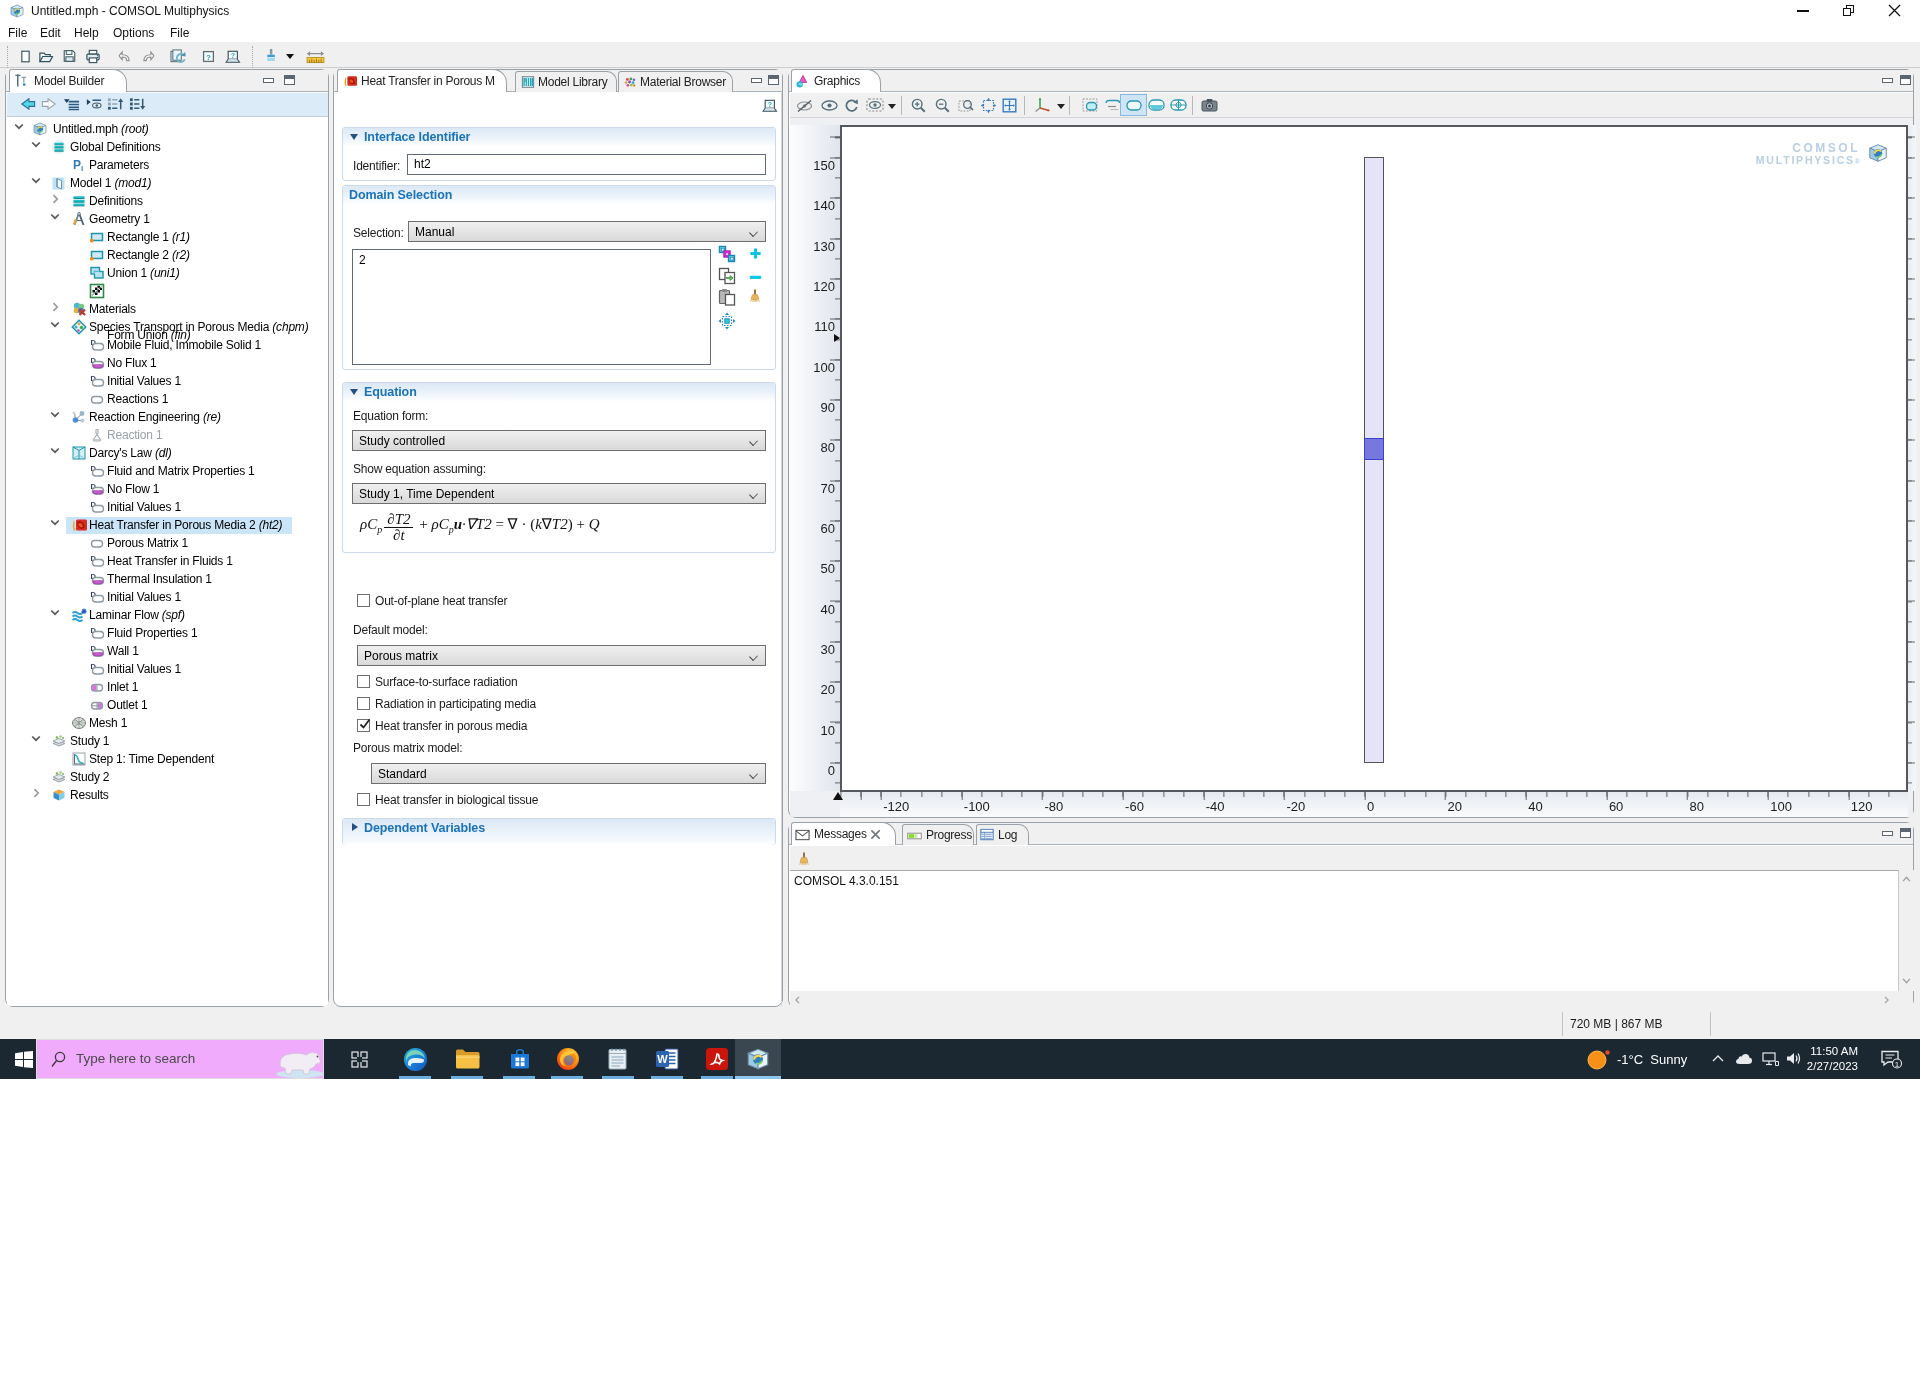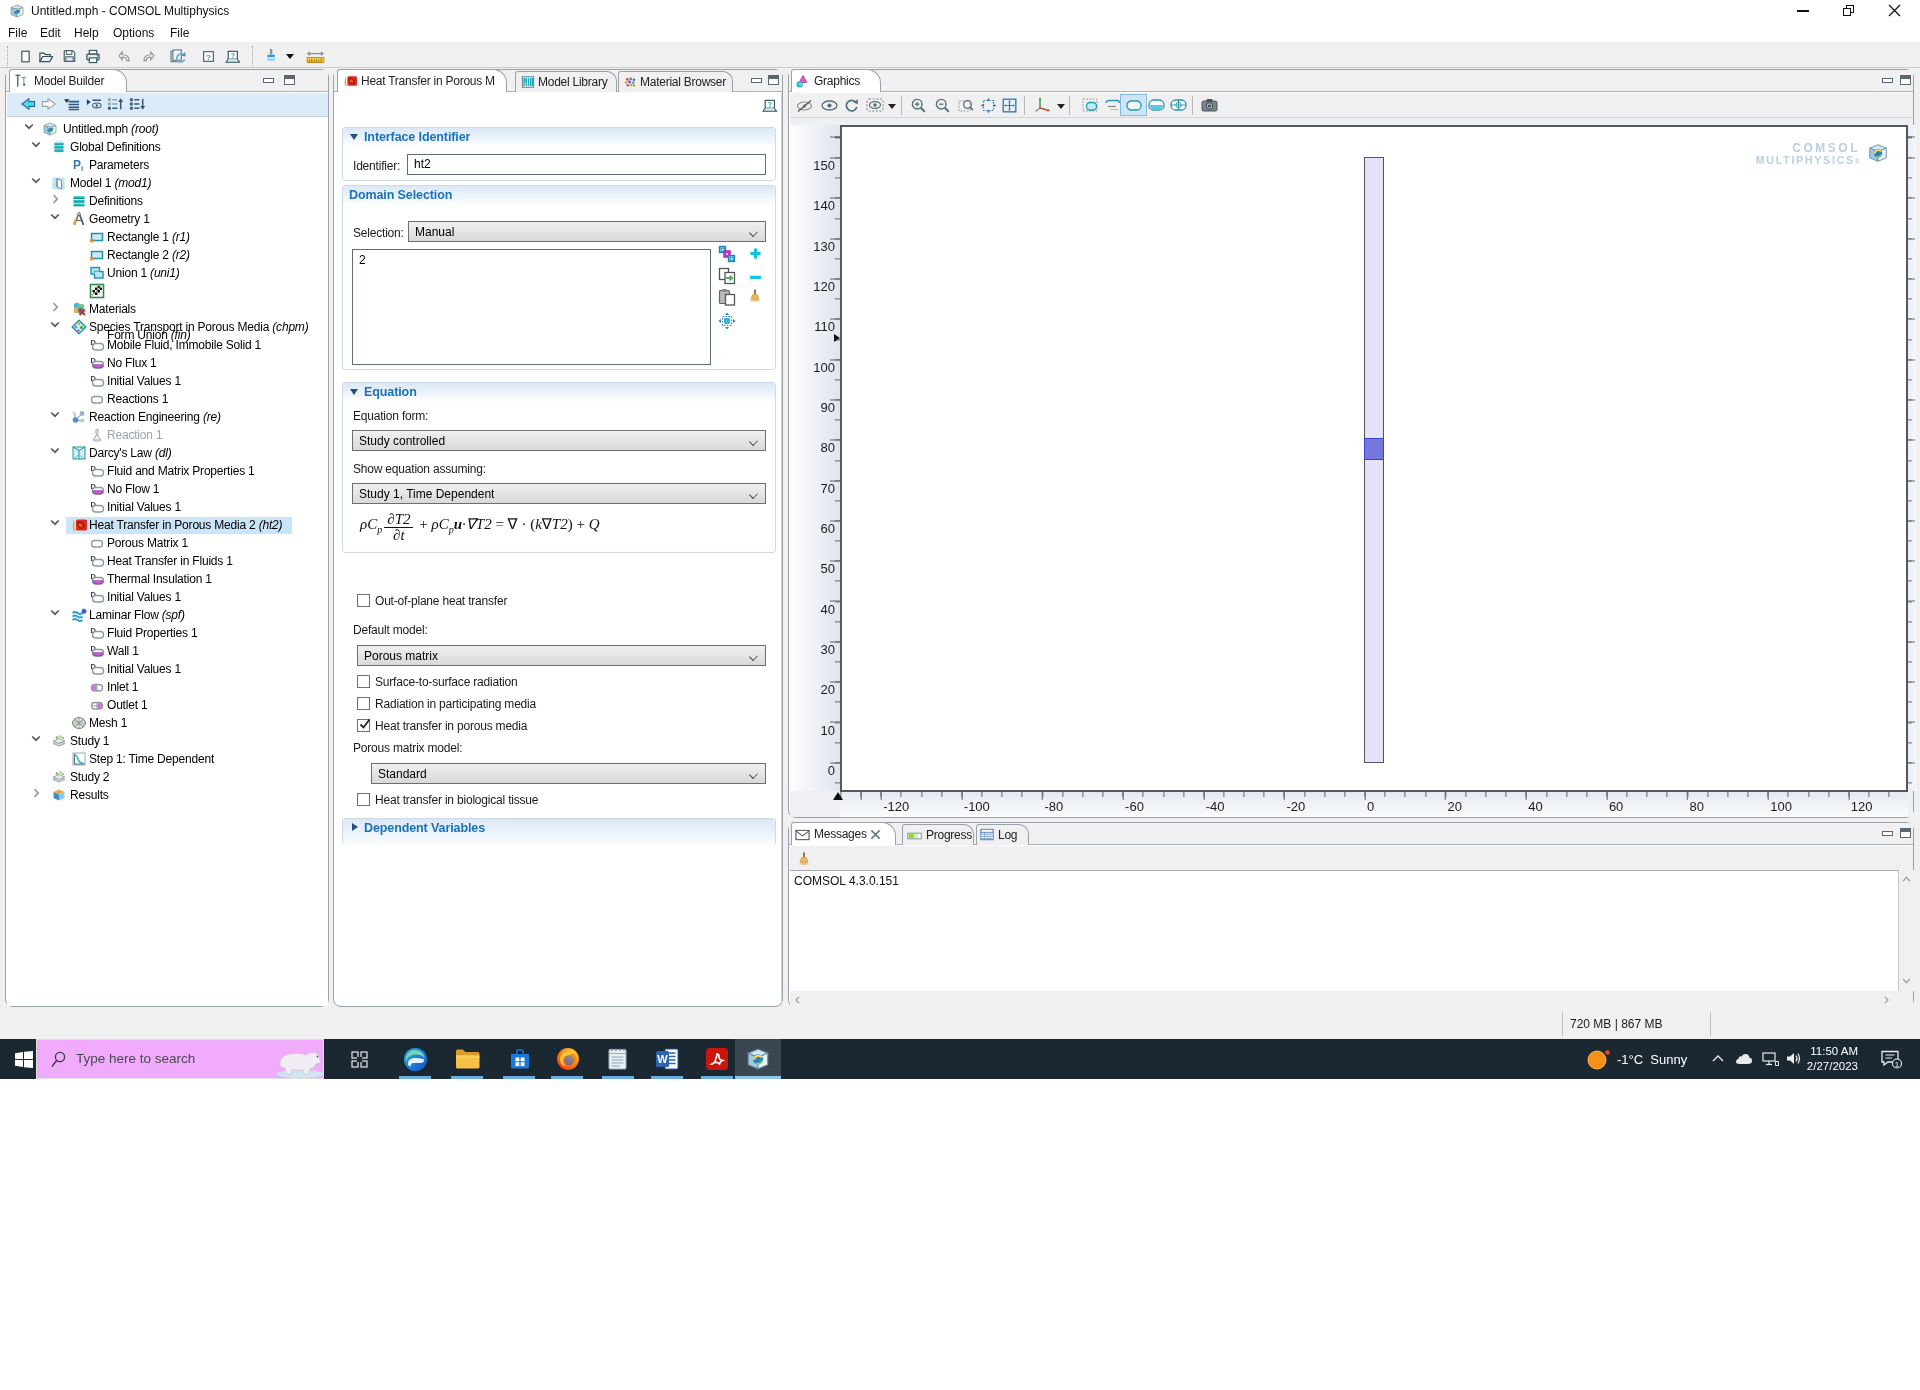--- a/index.html
+++ b/index.html
@@ -400,21 +400,21 @@
       </svg>
 <svg class="a" style="left:100px;top:4px" width="17" height="14" viewBox="0 0 18 14">
         <use href="#i-listup"></use>
       </svg>
 <svg class="a" style="left:122px;top:4px" width="17" height="14" viewBox="0 0 18 14">
         <use href="#i-listdn"></use>
       </svg>
 </div>
 <div class="a" id="mbtree"></div>
 <div class="a" id="selhl"></div>
-<div class="row" style="left:12px;top:50px;width:321px">
+<div class="row" style="left:2px;top:50px;width:321px">
       <svg class="ar" style="left:6px" width="10" height="7" viewBox="0 0 10 7">
         <use href="#c-down"></use>
       </svg>
       <svg class="ic" style="left:24px" width="16" height="16" viewBox="0 0 16 16">
         <use href="#i-comsol"></use>
       </svg>
       <span class="lb" style="left:45px;">Untitled.mph<i> (root)</i></span>
     </div>
 <div class="row" style="left:0;top:68px;width:321px">
       <svg class="ar" style="left:25px" width="10" height="7" viewBox="0 0 10 7">

